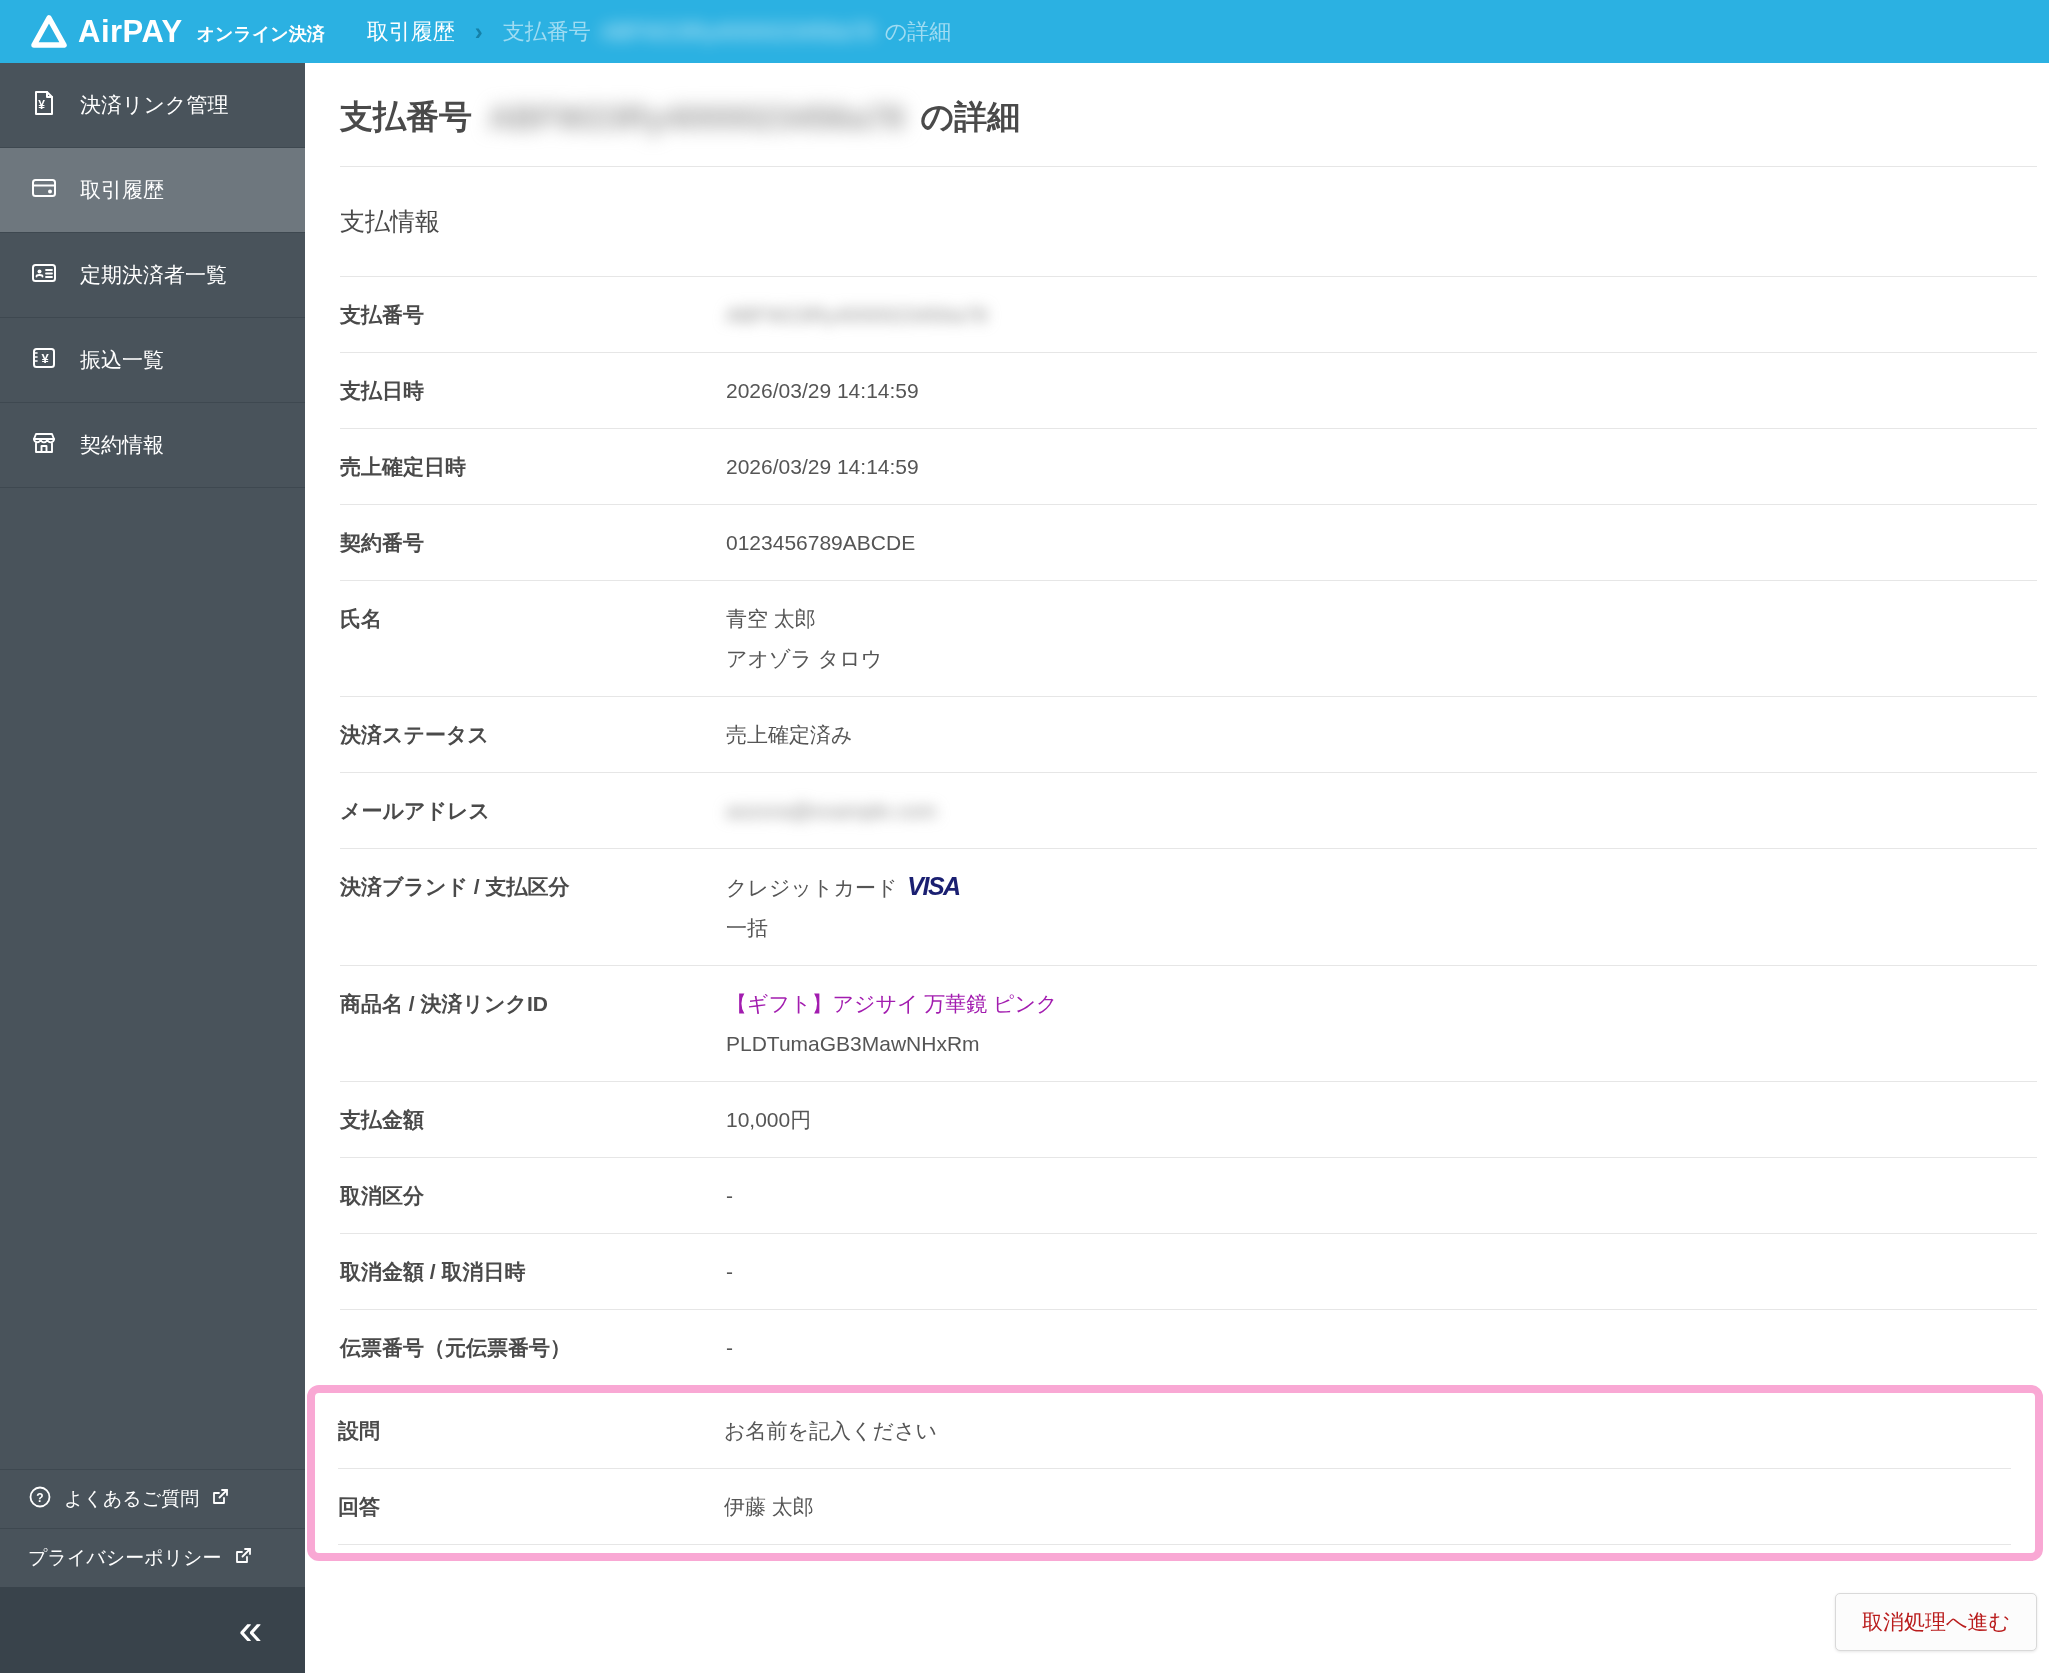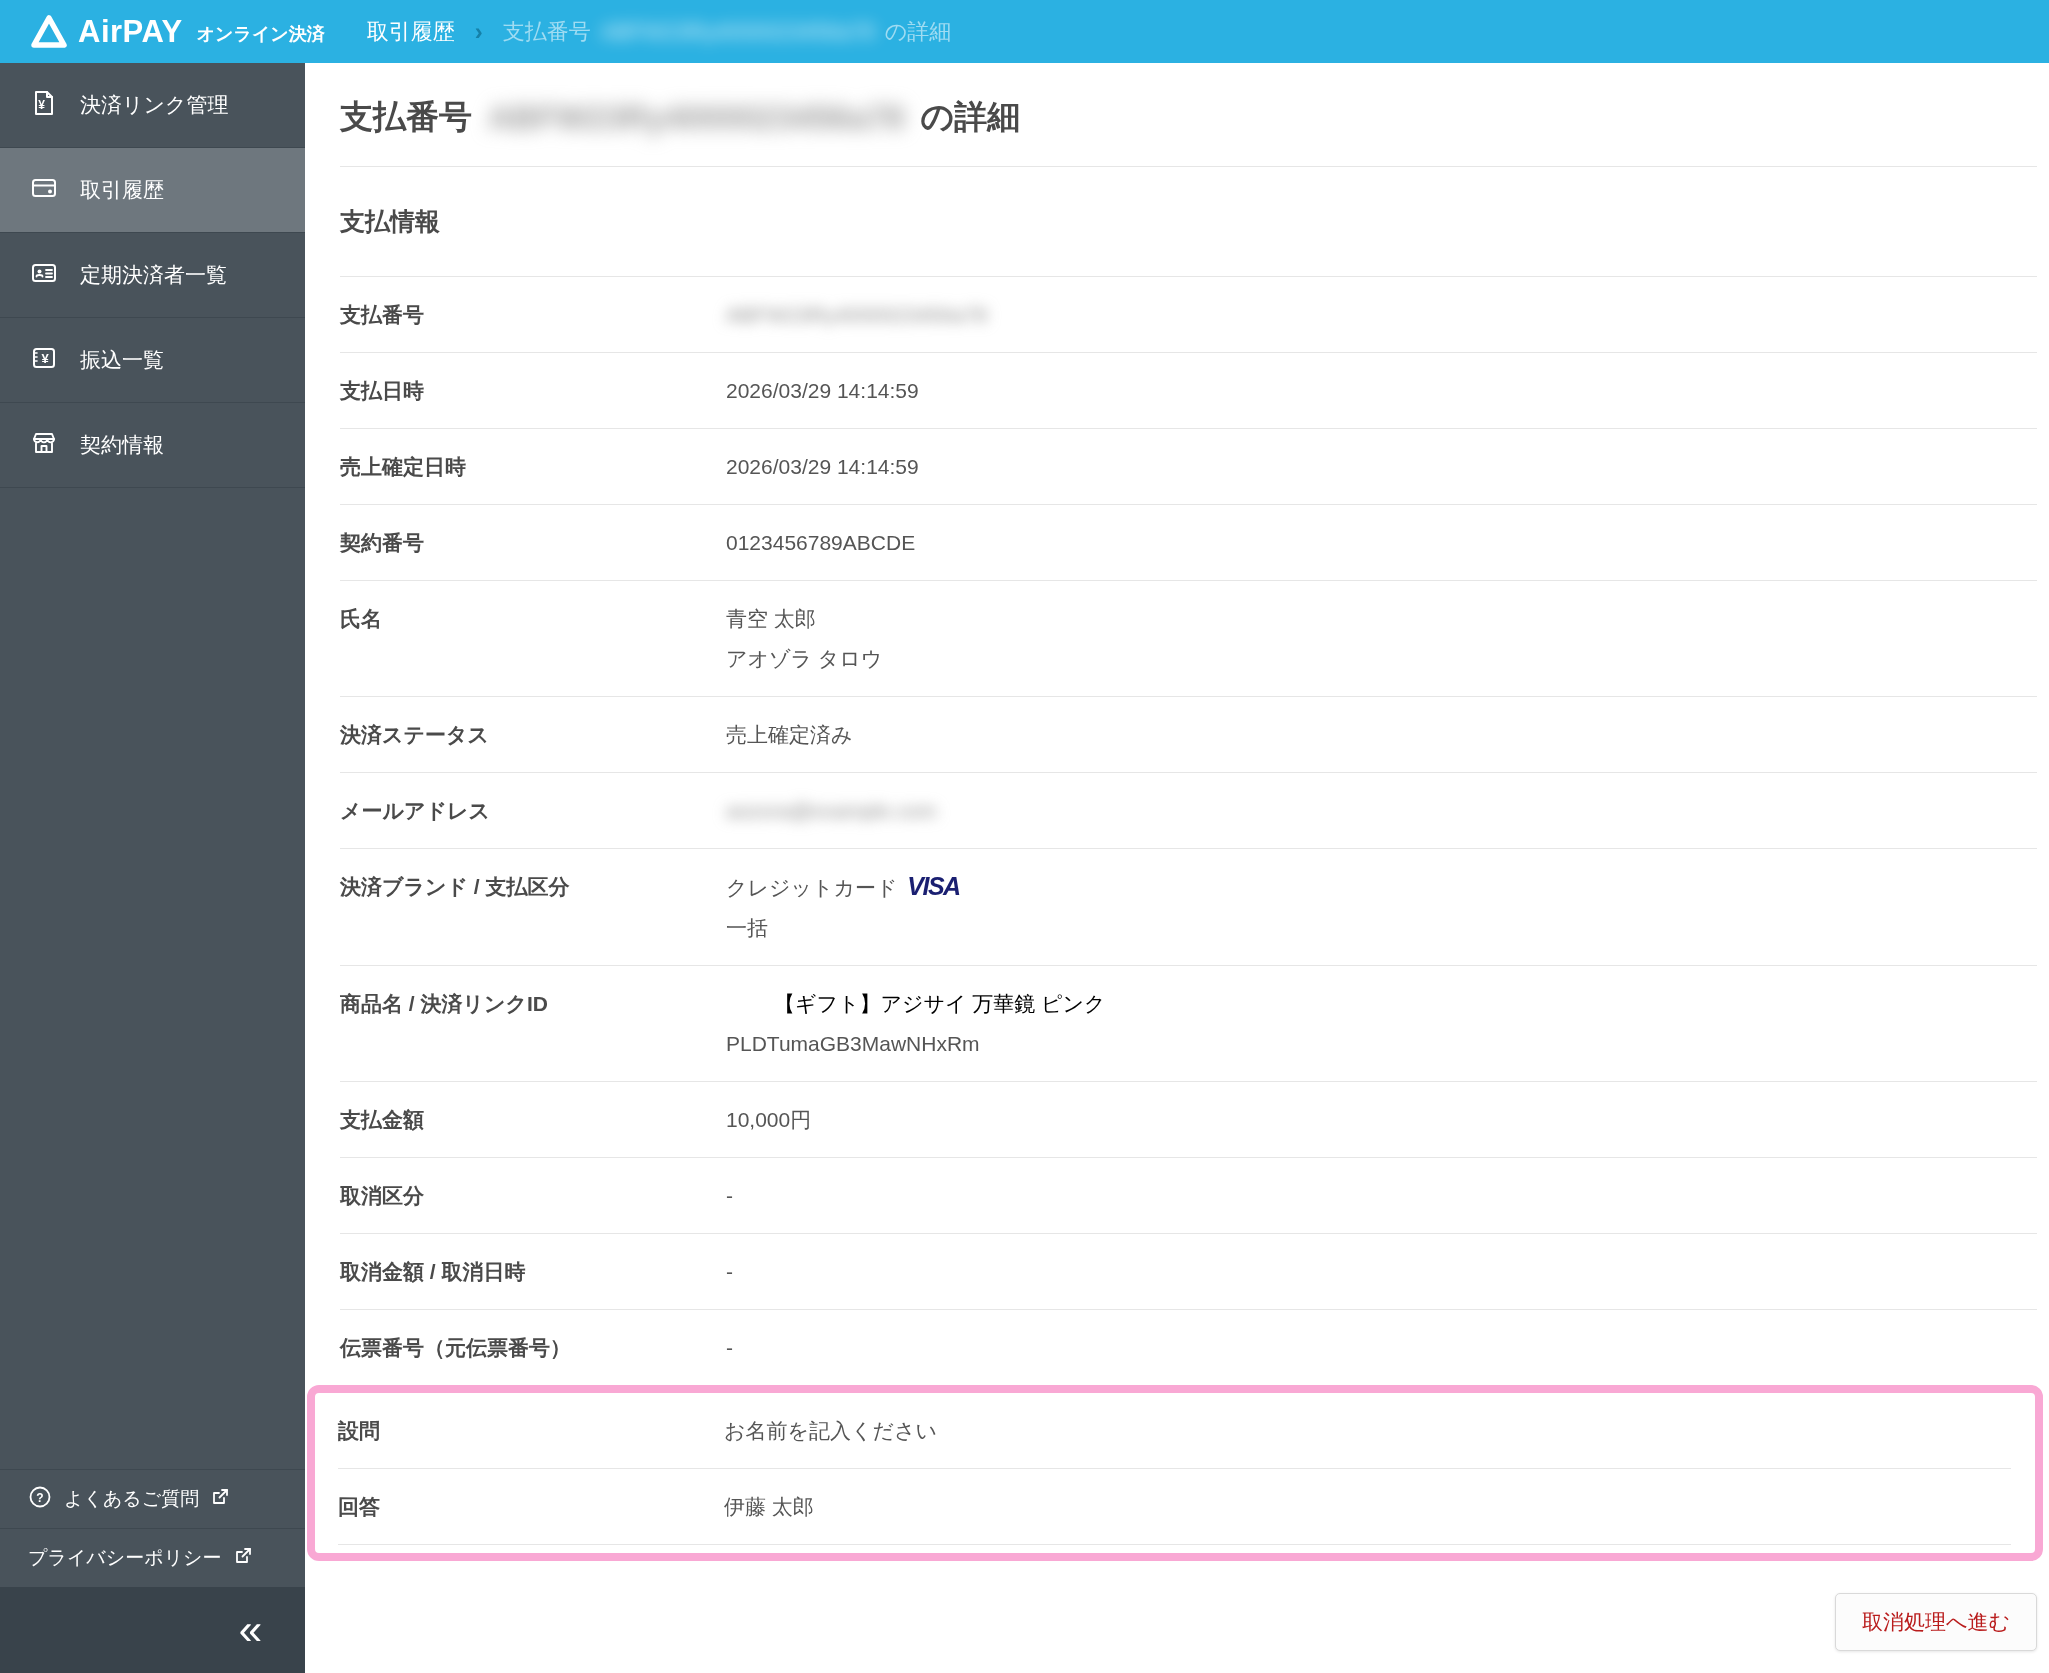--- a/index.html
+++ b/index.html
@@ -53,31 +53,31 @@
   
   .main {
     position:absolute; top:63px; left:305px; width:1744px; height:1610px;
     background:#fff; padding:0 12px 0 35px;
   }
   .page-title {
     padding:32px 0 26px; font-size:33px; font-weight:bold; color:#4a4a4a;
     border-bottom:1px solid #E6E6E6; display:flex; align-items:center;
   }
   .blurred-title { filter:blur(9px); color:#9a9a9a; margin:0 16px; user-select:none; }
-  .section-heading { padding-top:38px; font-size:25px; font-weight:bold; color:#4a4a4a; margin:0 0 38px; }
+  .section-heading { padding-top:38px; font-size:25px; font-weight:normal; color:#4a4a4a; margin:0 0 38px; }
 
   .detail-table { border-top:1px solid #E6E6E6; }
   .row { display:flex; align-items:flex-start; padding:25px 0; border-bottom:1px solid #E6E6E6; }
   .row.no-border { border-bottom:none; }
   .label { width:386px; flex-shrink:0; font-size:21px; font-weight:bold; color:#4a4a4a; line-height:25px; }
   .values { flex:1; }
   .value-line { font-size:21px; color:#555; line-height:25px; }
   .value-line + .value-line { margin-top:15px; }
   .blurred { filter:blur(7px); color:#8a8a8a; user-select:none; }
-  .link { color:#000000; cursor:pointer;margin-left:48px; }
+  .link { color:#a21caf; cursor:pointer; }
   .visa-badge {
     display:inline-block; margin-left:4px; color:#1A1F71;
     font-weight:bold; font-style:italic; font-size:25px; letter-spacing:-1.5px;text-align:right;
   }
 
   .highlight-box {
     border:8px solid #f9a8d4; border-radius:12px;
     margin:0 -6px 0 -33px; padding:0 24px 8px 23px;
   }
 

